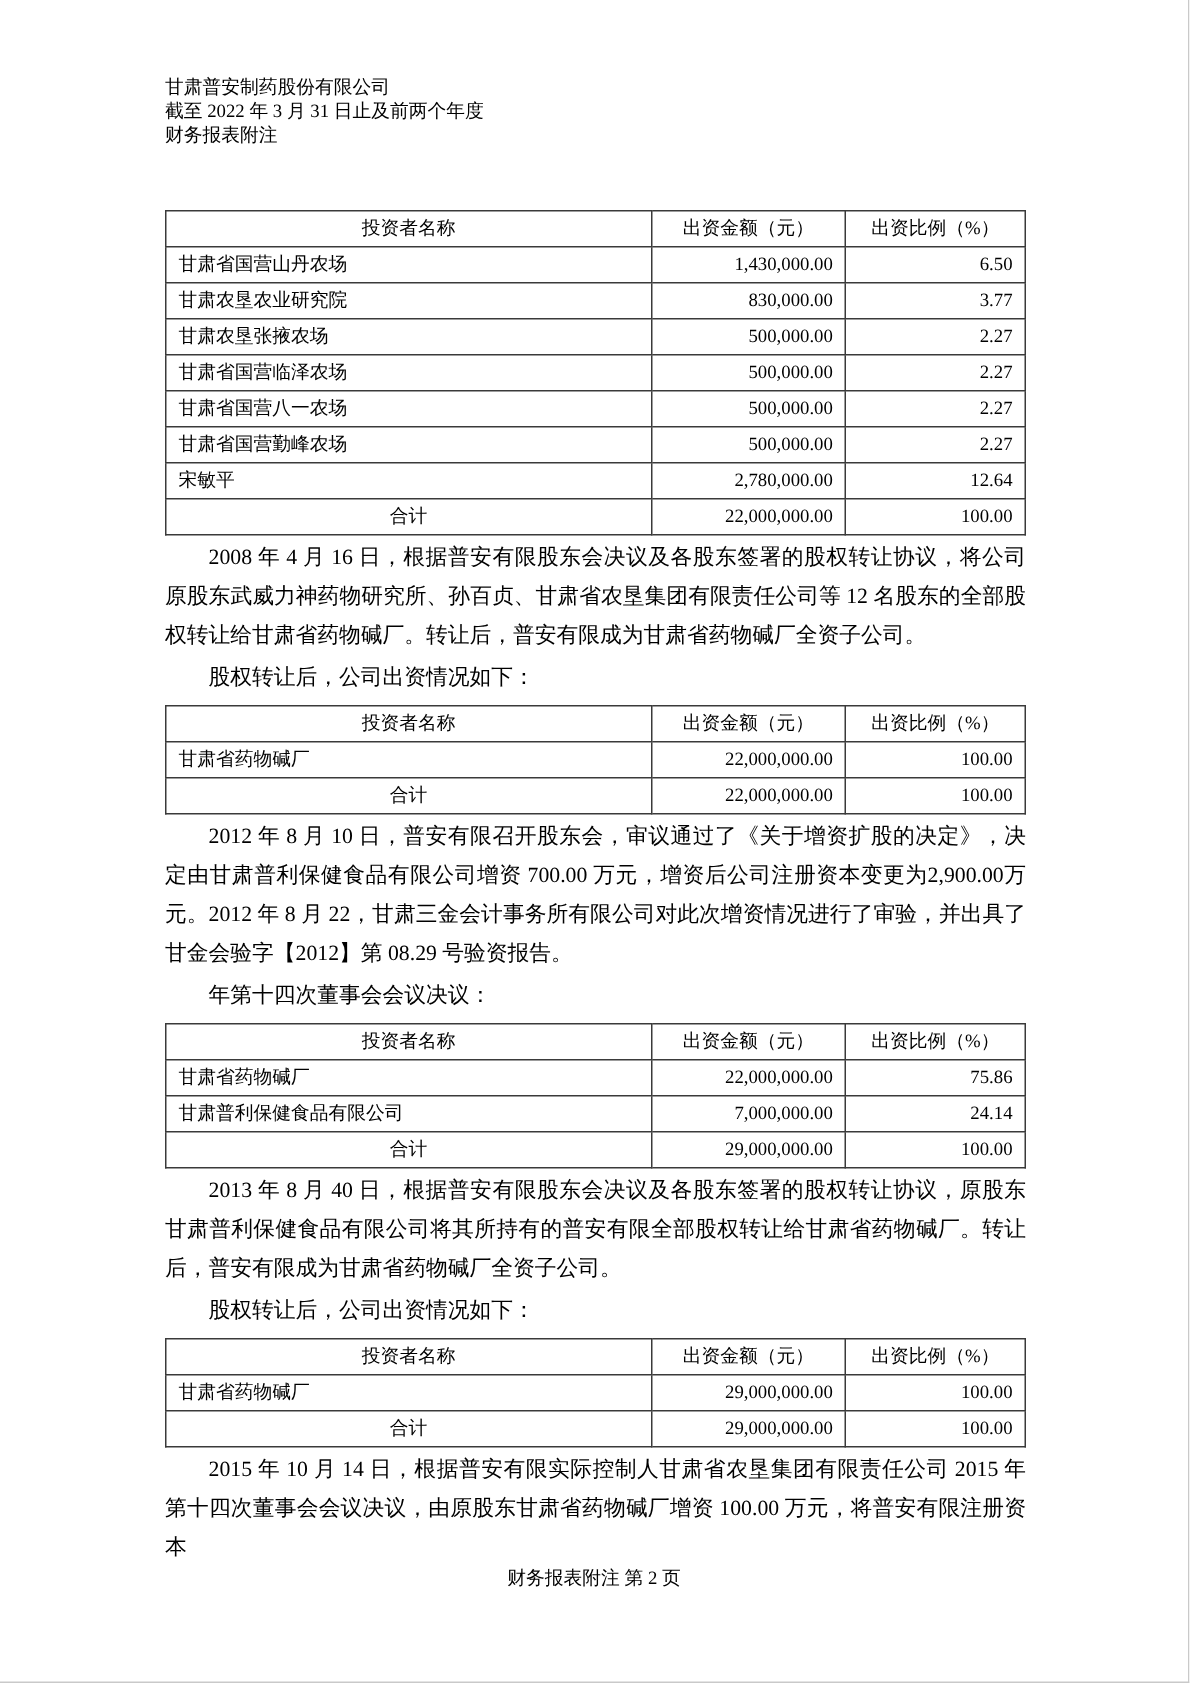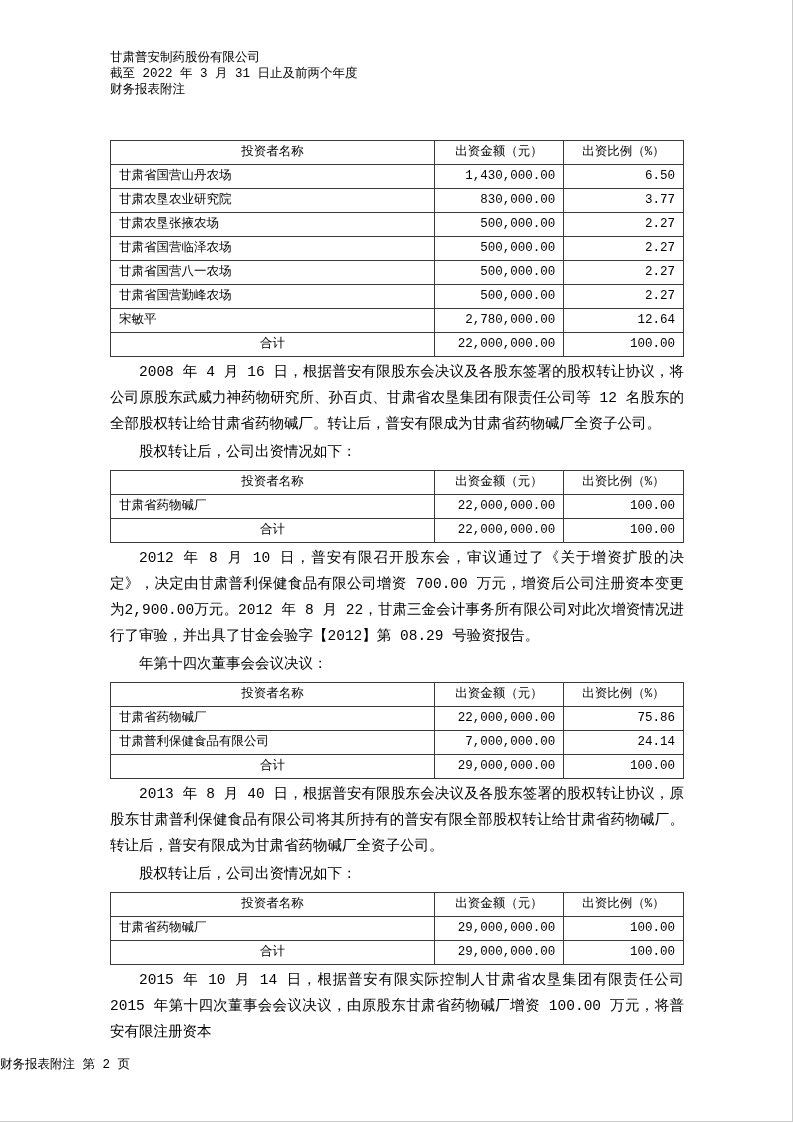--- a/index.html
+++ b/index.html
@@ -10,21 +10,21 @@
   .page {
     position: relative;
     width: 793px;
     height: 1122px;
     margin: 0 auto;
     box-sizing: border-box;
     background: #ffffff;
     border-right: 1px solid #c9c9c9;
     border-bottom: 1px solid #c9c9c9;
     padding: 50px 108px 0 110px;
-    font-family: Liberation Mono, monospace;
+    font-family: Liberation Serif, serif;
     color: #000000;
     overflow: hidden;
   }
   .doc-header {
     font-size: 12.5px;
     line-height: 16px;
   }
   .doc-header div {
     white-space: nowrap;
   }
@@ -64,22 +64,22 @@
     text-indent: 2em;
   }
   .para.intro {
     margin-top: 2px;
     text-align: left;
   }
   .page-footer {
     position: absolute;
     left: 0;
     right: 0;
-    bottom: 48px;
-    text-align: left;
+    bottom: 60px;
+    text-align: center;
     font-size: 12.5px;
   }
 </style>
 </head>
 <body>
 
 <div class="page">
 
   <div class="doc-header">
     <div>甘肃普安制药股份有限公司</div>

